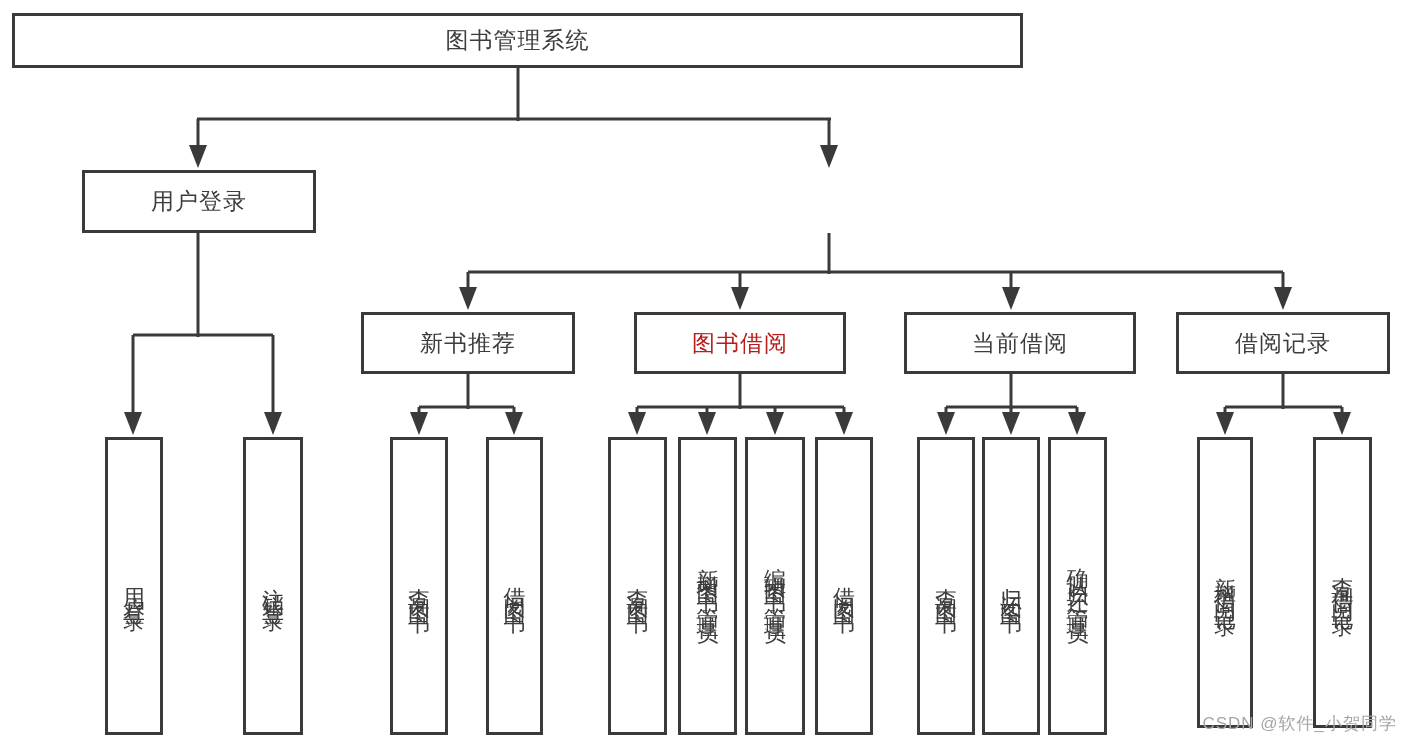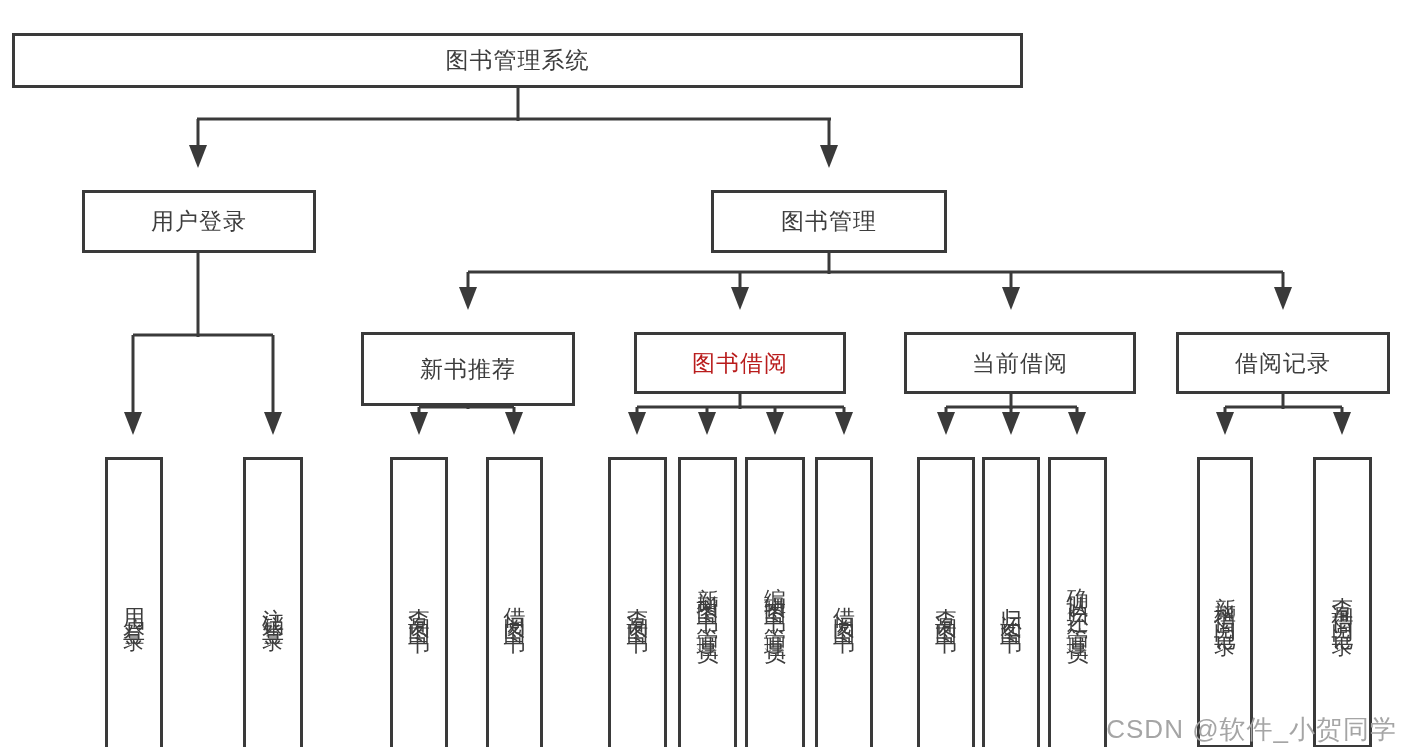--- a/index.html
+++ b/index.html
@@ -28,41 +28,40 @@
   .node {
     position: absolute;
     box-sizing: border-box;
     background: #ffffff;
     border: 3px solid #c4b5fd;
     color: #3d3d3d;
     display: flex;
     align-items: center;
     justify-content: center;
     text-align: center;
-    margin-top: 20px;
   }
   .node.horizontal {
     font-size: 23px;
     letter-spacing: 1px;
     white-space: nowrap;
   }
   .node.vertical {
     font-size: 22px;
   }
   .node.vertical .node-label {
     writing-mode: vertical-rl;
     text-orientation: mixed;
     letter-spacing: 8px;
     line-height: 1;
   }
   .watermark {
     position: absolute;
     right: 8px;
     top: 712px;
-    font-size: 26px;
+    font-size: 17px;
     color: #a5a5a5;
     letter-spacing: 1px;
     white-space: nowrap;
     z-index: 10;
   }
 </style>
 </head>
 <body>
 
 <div class="canvas" style="width: 1405px; height: 747px;">
@@ -120,24 +119,21 @@
       <line x1="1342" y1="407" x2="1342" y2="421" stroke="#3a3a3a" stroke-width="3"></line>
       <polygon points="1333,412 1351,412 1342,435" fill="#3a3a3a"></polygon>
     </svg>
   <div class="nodes-layer">
       <div class="node horizontal" style="left: 12px; top: 13px; width: 1011px; height: 55px; border-color: rgb(58, 58, 58); color: rgb(61, 61, 61);">
         <span class="node-label">图书管理系统</span>
       </div>
       <div class="node horizontal" style="left: 82px; top: 170px; width: 234px; height: 63px; border-color: rgb(58, 58, 58); color: rgb(61, 61, 61);">
         <span class="node-label">用户登录</span>
       </div>
-      <div class="node horizontal" style="left: 711px; top: 170px; width: 236px; height: 63px; border-color: rgb(58, 58, 58); color: rgb(61, 61, 61);">
-        <span class="node-label">图书管理</span>
-      </div>
-      <div class="node horizontal" style="left: 361px; top: 312px; width: 214px; height: 74px; border-color: rgb(58, 58, 58); color: rgb(61, 61, 61);">
+      <div class="node horizontal" style="left: 361px; top: 312px; width: 214px; height: 62px; border-color: rgb(58, 58, 58); color: rgb(61, 61, 61);">
         <span class="node-label">新书推荐</span>
       </div>
       <div class="node horizontal" style="left: 634px; top: 312px; width: 212px; height: 62px; border-color: rgb(58, 58, 58); color: #b91c1c;">
         <span class="node-label">图书借阅</span>
       </div>
       <div class="node horizontal" style="left: 904px; top: 312px; width: 232px; height: 62px; border-color: rgb(58, 58, 58); color: rgb(61, 61, 61);">
         <span class="node-label">当前借阅</span>
       </div>
       <div class="node horizontal" style="left: 1176px; top: 312px; width: 214px; height: 62px; border-color: rgb(58, 58, 58); color: rgb(61, 61, 61);">
         <span class="node-label">借阅记录</span>

